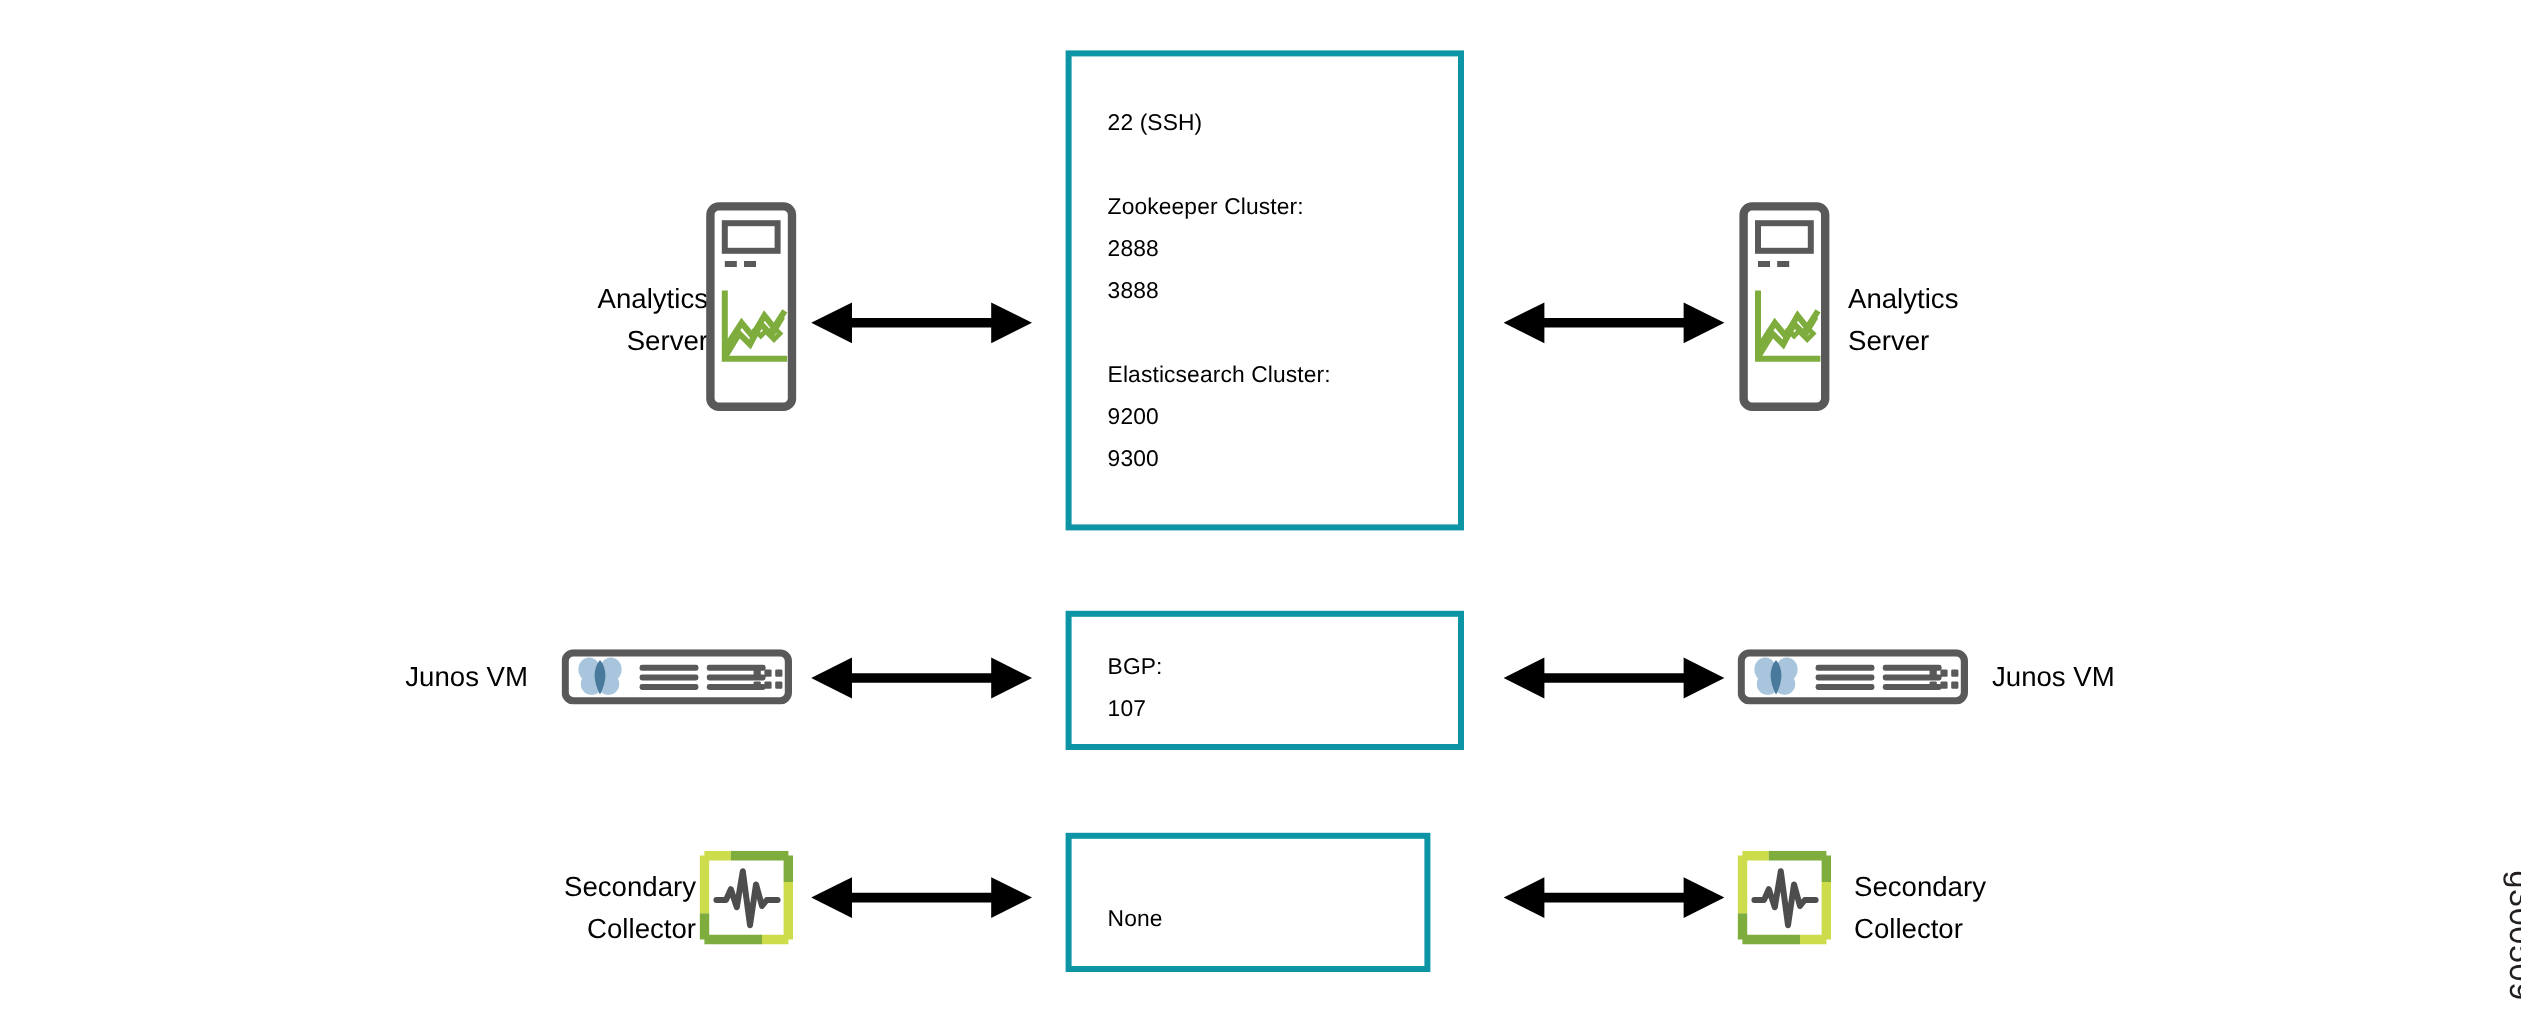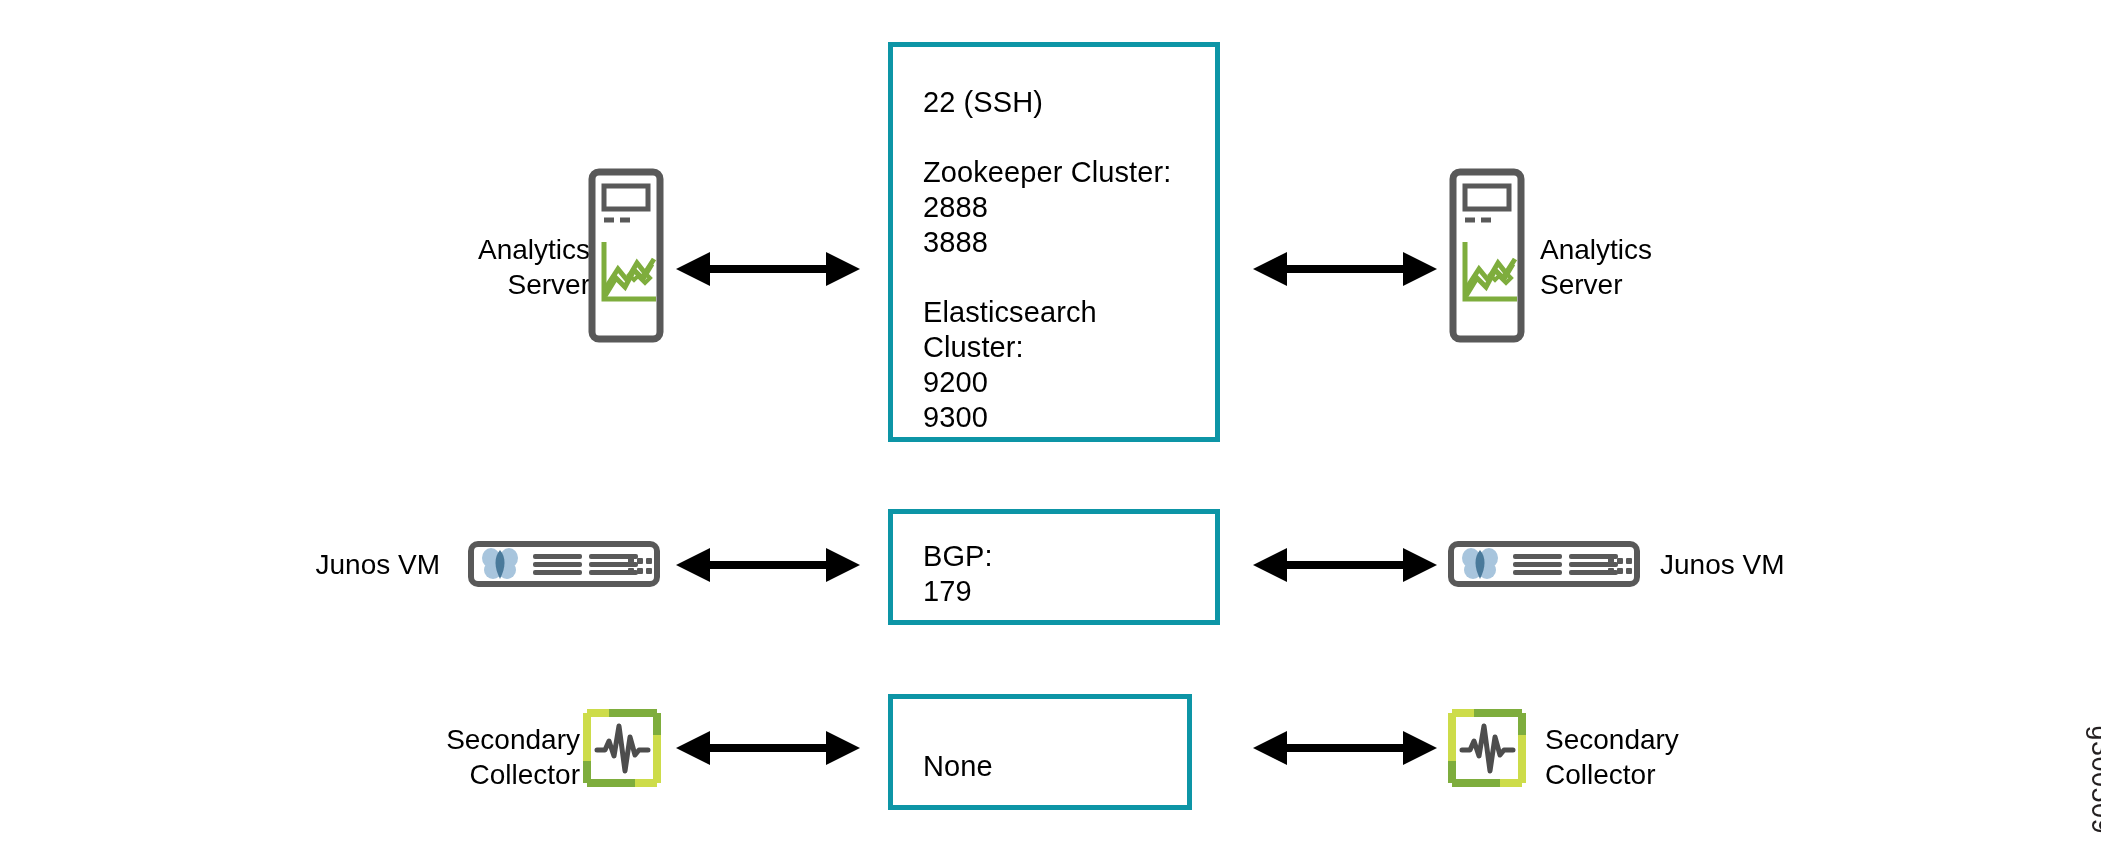--- a/index.html
+++ b/index.html
@@ -27,34 +27,34 @@
   .port-box {
     position: absolute;
     box-sizing: border-box;
     border: 5px solid #0d95a6;
     background: #ffffff;
   }
   .port-box .port-text {
     position: absolute;
     left: 30px;
     right: 12px;
-    font-size: 29px;
+    font-size: 19px;
     line-height: 35px;
     color: #000000;
     white-space: pre-line;
     letter-spacing: 0.1px;
   }
   #box-ssh .port-text { top: 38px; }
   #box-bgp .port-text { top: 25px; }
   #box-none .port-text { top: 50px; }
 
   
   .node-label {
     position: absolute;
-    font-size: 28px;
+    font-size: 23px;
     line-height: 35px;
     color: #000000;
     white-space: pre-line;
   }
   .node-label.right-align { text-align: right; }
   .node-label.left-align  { text-align: left; }
 
   
   .arrow { position: absolute; }
 
@@ -183,21 +183,21 @@
   <div class="arrow" style="left:676px; top:546px; width:184px; height:38px;">
     <svg width="184" height="38" viewBox="0 0 184 38" xmlns="http://www.w3.org/2000/svg">
       <line x1="30" y1="19" x2="154" y2="19" stroke="#000000" stroke-width="8"></line>
       <polygon points="0,19 34,2 34,36" fill="#000000"></polygon>
       <polygon points="184,19 150,2 150,36" fill="#000000"></polygon>
     </svg>
   </div>
 
   <div class="port-box" id="box-bgp" style="left:888px; top:509px; width:332px; height:116px;">
     <div class="port-text">BGP:
-179</div>
+107</div>
   </div>
 
   <div class="arrow" style="left:1253px; top:546px; width:184px; height:38px;">
     <svg width="184" height="38" viewBox="0 0 184 38" xmlns="http://www.w3.org/2000/svg">
       <line x1="30" y1="19" x2="154" y2="19" stroke="#000000" stroke-width="8"></line>
       <polygon points="0,19 34,2 34,36" fill="#000000"></polygon>
       <polygon points="184,19 150,2 150,36" fill="#000000"></polygon>
     </svg>
   </div>
 

